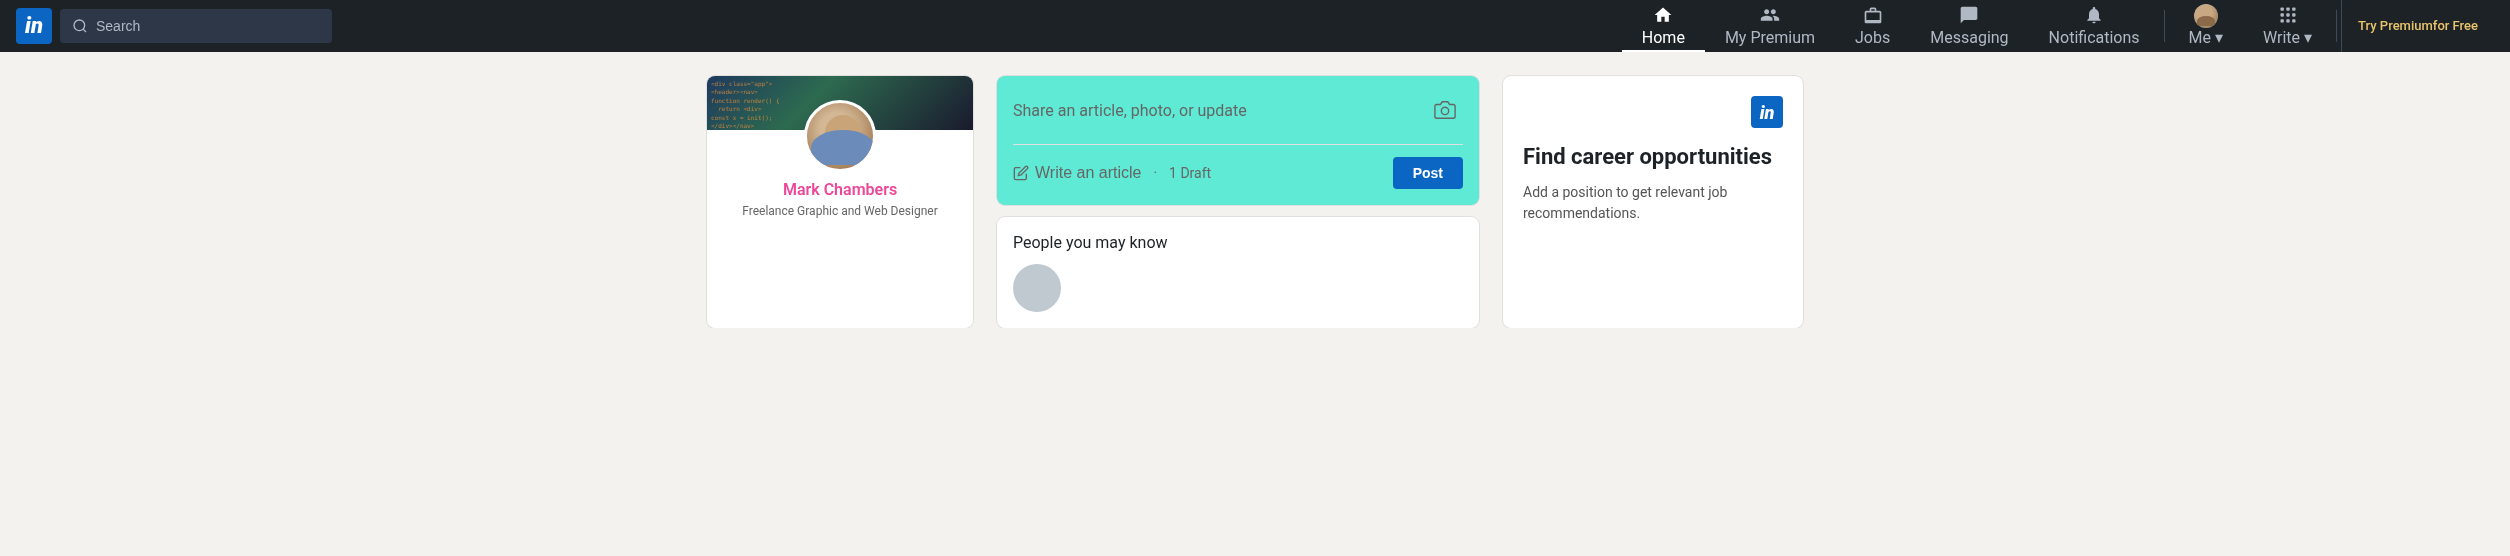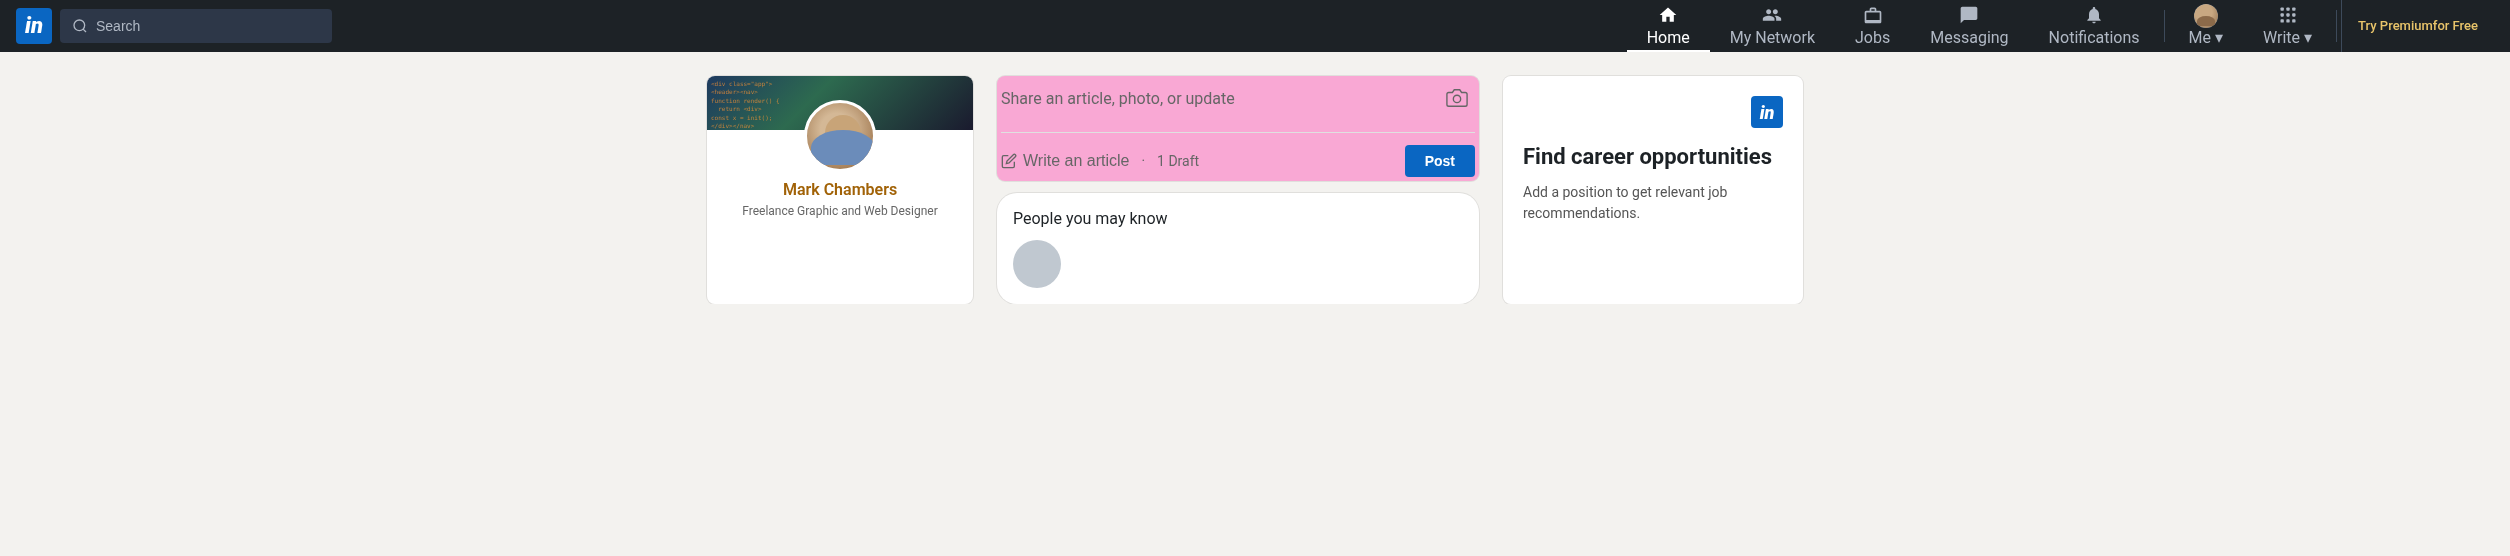--- a/index.html
+++ b/index.html
@@ -205,37 +205,37 @@
       position: absolute;
       bottom: 4px; left: 4px;
       width: 64px; height: 35px;
       background: #6b8cba;
       border-radius: 50% 50% 0 0;
     }
     .left-panel-info { text-align: center; padding: 0 16px 12px; }
     .left-panel-name {
       font-size: 16px;
       font-weight: 600;
-      color: #a16207;
+      color: #ec4899;
       margin-bottom: 4px;
     }
     .left-panel-title {
       font-size: 12px;
       color: #666;
       line-height: 1.4;
     }
 
     
     .center-panel { display: flex; flex-direction: column; gap: 12px; }
 
     .post-box {
-      background: #f9a8d4;
+      background: #5eead4;
       border-radius: 8px;
       box-shadow: 0 0 0 1px rgba(0,0,0,0.08);
-      padding: 4px;
+      padding: 16px;
     }
     .post-box-top {
       display: flex;
       align-items: center;
       justify-content: space-between;
       margin-bottom: 16px;
     }
     .post-box-placeholder {
       font-size: 16px;
       color: #666;
@@ -276,21 +276,21 @@
       border-radius: 4px;
       padding: 8px 20px;
       font-size: 14px;
       font-weight: 600;
       cursor: pointer;
       text-align: center;
     }
 
     .people-box {
       background: white;
-      border-radius: 20px;
+      border-radius: 8px;
       box-shadow: 0 0 0 1px rgba(0,0,0,0.08);
       padding: 16px;
     }
     .people-box-title { font-size: 16px; color: #1d2226; margin-bottom: 12px; }
     .person-avatar-placeholder {
       width: 48px;
       height: 48px;
       border-radius: 50%;
       background: #c0c8d0;
     }
@@ -362,21 +362,21 @@
       </div>
       <span class="nav-label">Home</span>
     </div>
 
     <div class="nav-item">
       <div class="nav-icon">
         <svg width="20" height="20" viewBox="0 0 24 24" fill="currentColor">
           <path d="M16 11c1.66 0 2.99-1.34 2.99-3S17.66 5 16 5c-1.66 0-3 1.34-3 3s1.34 3 3 3zm-8 0c1.66 0 2.99-1.34 2.99-3S9.66 5 8 5C6.34 5 5 6.34 5 8s1.34 3 3 3zm0 2c-2.33 0-7 1.17-7 3.5V19h14v-2.5c0-2.33-4.67-3.5-7-3.5zm8 0c-.29 0-.62.02-.97.05 1.16.84 1.97 1.97 1.97 3.45V19h6v-2.5c0-2.33-4.67-3.5-7-3.5z"></path>
         </svg>
       </div>
-      <span class="nav-label">My Network</span>
+      <span class="nav-label">My Premium</span>
     </div>
 
     <div class="nav-item">
       <div class="nav-icon">
         <svg width="20" height="20" viewBox="0 0 24 24" fill="currentColor">
           <path d="M20 7h-4V5c0-1.1-.9-2-2-2h-4c-1.1 0-2 .9-2 2v2H4c-1.1 0-2 .9-2 2v11c0 1.1.9 2 2 2h16c1.1 0 2-.9 2-2V9c0-1.1-.9-2-2-2zm-10-2h4v2h-4V5zm10 13H4V9h16v9z"></path>
         </svg>
       </div>
       <span class="nav-label">Jobs</span>
     </div>

